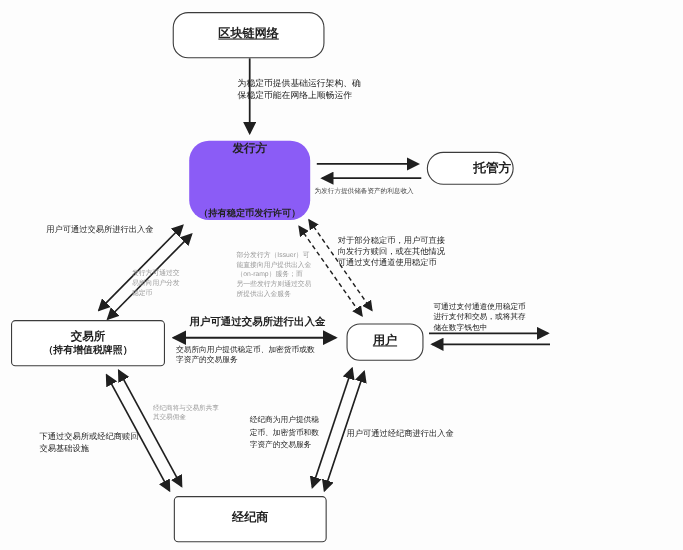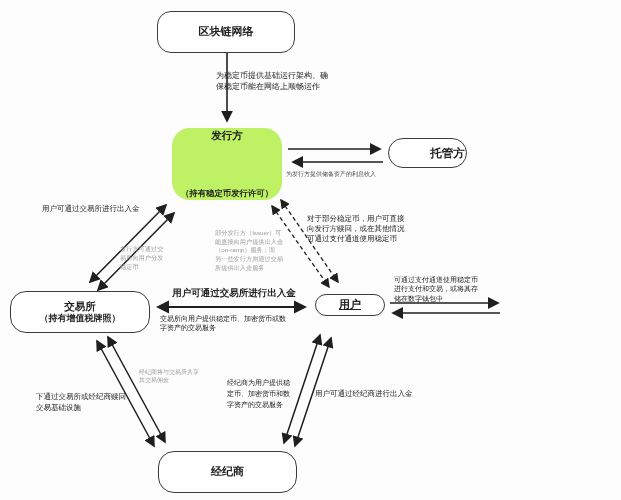--- a/index.html
+++ b/index.html
@@ -5,43 +5,43 @@
   html,body{margin:0;padding:0;background:#ffffff;}
   #canvas{
     position:relative;width:621px;height:500px;background:#fdfdfd;
     font-family:"Liberation Sans","DejaVu Sans",sans-serif;color:#222;
     overflow:hidden;
   }
   #wires{position:absolute;left:0;top:0;z-index:1;}
   .node{
     position:absolute;z-index:2;box-sizing:border-box;
     display:flex;flex-direction:column;align-items:center;justify-content:center;
-    background:#ffffff;border:1.6px solid #3c3c3c;border-radius:16px;
+    background:#ffffff;border:1.6px solid #3c3c3c;border-radius:4px;
     text-align:center;font-weight:bold;line-height:1.25;
   }
   .node .t1{font-size:11px;}
   .node .t2{font-size:8.8px;}
   .lbl{
     position:absolute;z-index:3;white-space:pre-line;line-height:1.35;
     font-size:7.5px;color:#222;
   }
   .lbl.muted{color:#9a9a9a;}
   .lbl.bold{font-weight:bold;}
 
   
-  #n-blockchain{left:157px;top:11px;width:138px;height:42px;border-radius:14px;}
-  #n-issuer{left:172px;top:128px;width:110px;height:72px;border:none;border-radius:18px;background:#bef264;}
+  #n-blockchain{left:157px;top:11px;width:138px;height:42px;border-radius:14px;text-decoration:underline;}
+  #n-issuer{left:172px;top:128px;width:110px;height:72px;border:none;border-radius:18px;background:#8b5cf6;}
   #n-issuer .t1{font-size:10.5px;}
   #n-issuer .t2{font-size:8.4px;margin-top:46px;}
   #n-custodian{left:388px;top:138px;width:79px;height:30px;border-radius:15px;}
   #n-custodian .t1{font-size:11.5px;margin-left:40px;}
   #n-exchange{left:10px;top:291px;width:140px;height:42px;}
   #n-exchange .t1{font-size:10.5px;}
   #n-exchange .t2{font-size:9px;}
-  #n-user{left:315px;top:294px;width:70px;height:22px;border-radius:12px;text-decoration:underline;}
+  #n-user{left:315px;top:294px;width:70px;height:34px;border-radius:12px;text-decoration:underline;}
   #n-payment{left:505px;top:291px;width:110px;height:42px;border-radius:21px;}
   #n-payment .t1{font-size:10.5px;}
   #n-broker{left:158px;top:451px;width:139px;height:42px;text-align:right;}
 
   
   #l-bc{left:216px;top:71px;width:132px;font-size:8px;}
   #l-cust{left:286px;top:170px;font-size:6px;color:#444;}
   #l-ue-top{left:42px;top:204px;font-size:7.5px;}
   #l-dist{left:120px;top:245px;font-size:6.2px;line-height:1.45;}
   #l-onramp{left:215px;top:229px;font-size:6.2px;line-height:1.4;}

